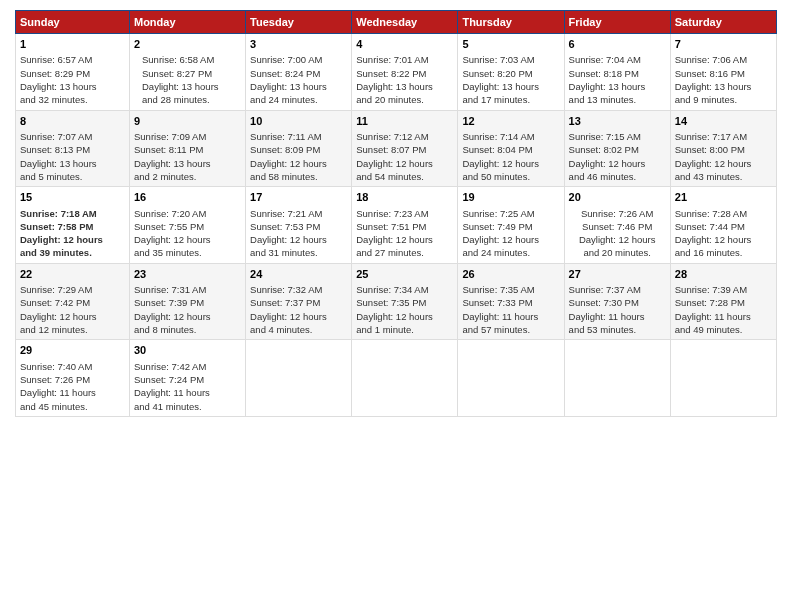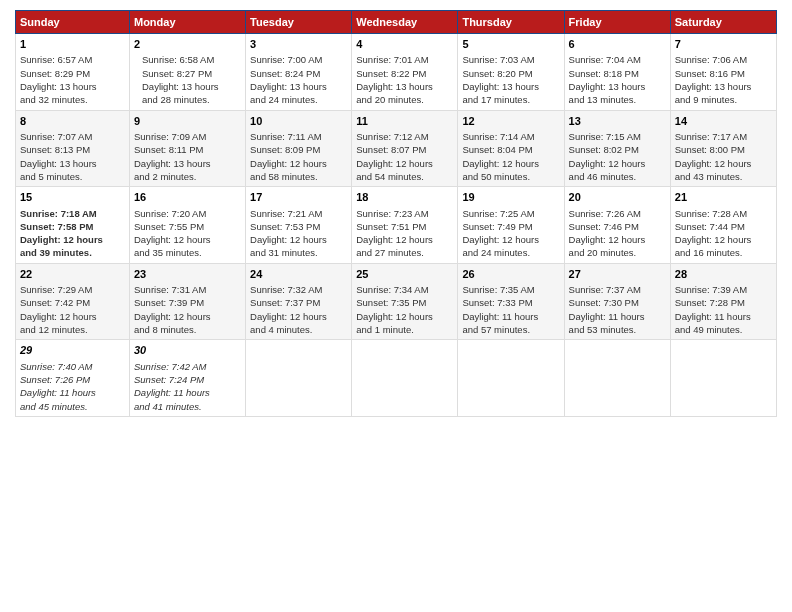--- a/index.html
+++ b/index.html
@@ -73,21 +73,20 @@
     }
     .day-info {
       font-size: 9.5px;
       color: #333;
     }
     .empty-cell {
       background-color: #f9f9f9;
     }
     .last-row td {
       height: 60px;
-      font-style: italic;
     }
   </style>
 </head>
 <body>
 
 <div class="container">
 
   <table>
     <thead>
       <tr>
@@ -234,21 +233,21 @@
           </td>
           <td>
             <span class="day-num">19</span>
             <div class="day-info" style="white-space: pre-line;">Sunrise: 7:25 AM
 Sunset: 7:49 PM
 Daylight: 12 hours
 and 24 minutes.</div>
           </td>
           <td>
             <span class="day-num">20</span>
-            <div class="day-info" style="white-space: pre-line;">Sunrise: 7:26 AM
+            <div class="day-info" style="white-space: pre-line; text-align: center;">Sunrise: 7:26 AM
 Sunset: 7:46 PM
 Daylight: 12 hours
 and 20 minutes.</div>
           </td>
           <td>
             <span class="day-num">21</span>
             <div class="day-info" style="white-space: pre-line;">Sunrise: 7:28 AM
 Sunset: 7:44 PM
 Daylight: 12 hours
 and 16 minutes.</div>

